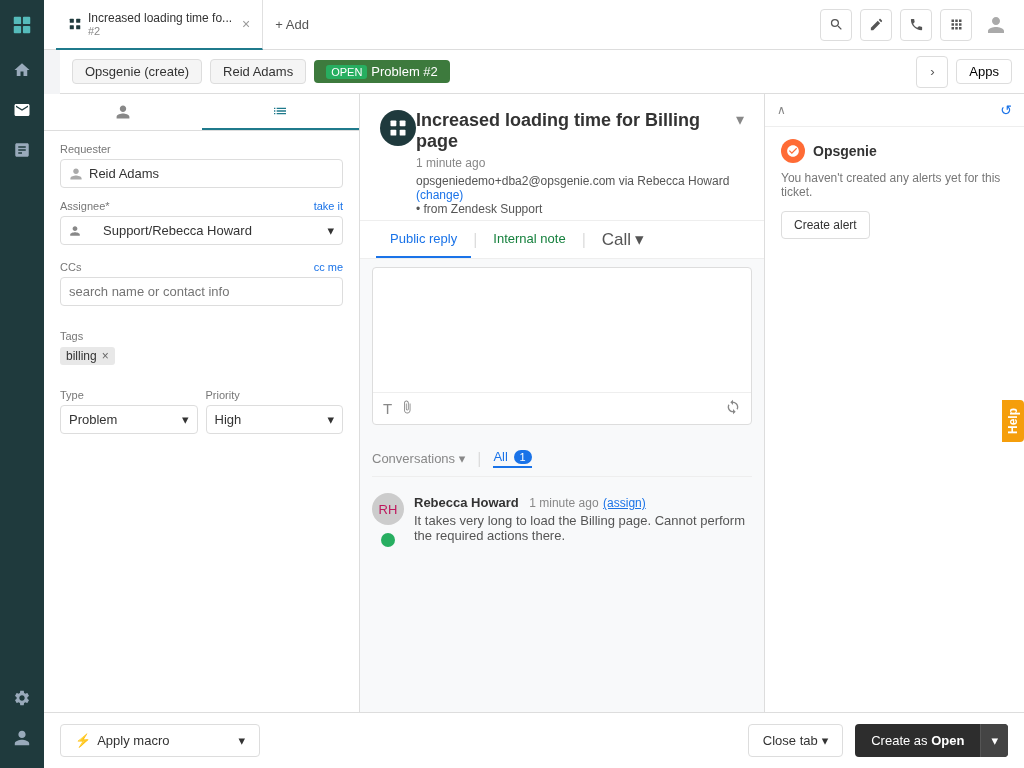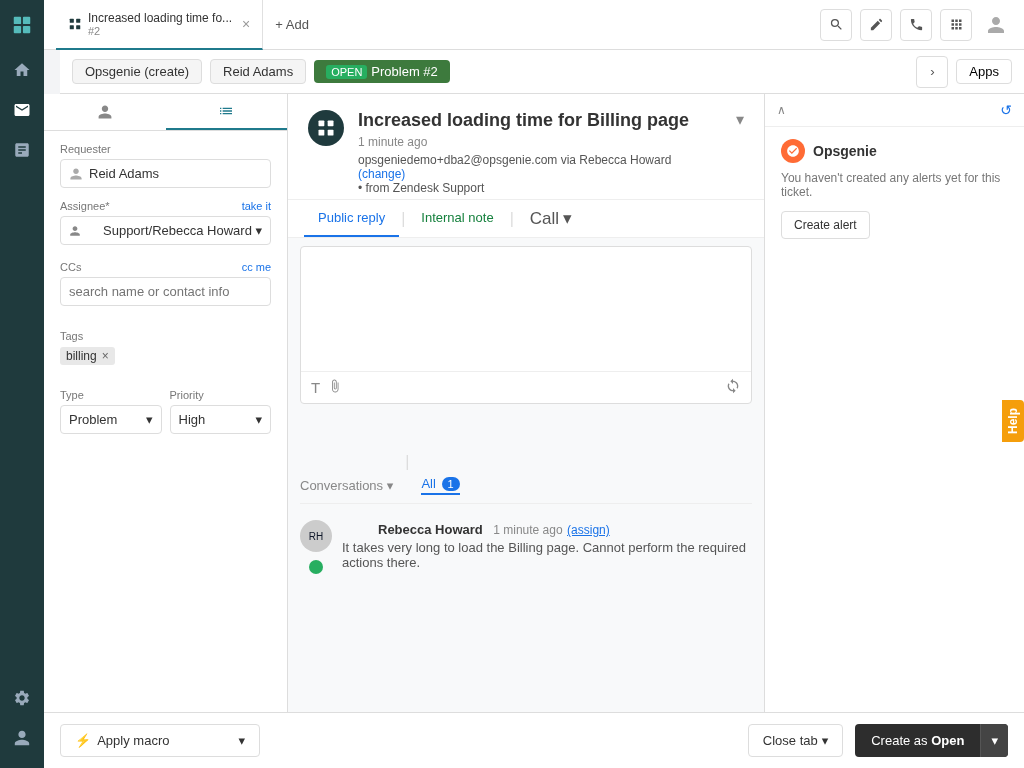--- a/index.html
+++ b/index.html
@@ -57,21 +57,21 @@
     .apps-btn { padding: 4px 12px; border: 1px solid #ddd; border-radius: 4px; font-size: 13px; cursor: pointer; background: #fff; }
 
     
     .main {
       position: absolute; left: 44px; top: 94px; right: 0; bottom: 0;
       display: flex;
     }
 
     
     .left-panel {
-      width: 244px; background: #fff; border-right: 1px solid #ddd;
+      width: 316px; background: #fff; border-right: 1px solid #ddd;
       padding: 0; overflow-y: auto; flex-shrink: 0;
     }
     .panel-tabs { display: flex; border-bottom: 1px solid #ddd; }
     .panel-tab {
       flex: 1; height: 36px; display: flex; align-items: center; justify-content: center;
       cursor: pointer; color: #888; font-size: 16px;
     }
     .panel-tab.active { border-bottom: 2px solid #1f7a8c; color: #1f7a8c; }
     .left-section { padding: 12px 16px; }
     .field-label { font-size: 11px; color: #777; margin-bottom: 4px; }
@@ -102,21 +102,21 @@
     }
     .tag-chip-x { cursor: pointer; color: #666; margin-left: 2px; }
     .type-priority-row { display: flex; gap: 8px; margin-bottom: 12px; }
     .type-col, .priority-col { flex: 1; }
 
     
     .center-panel {
       flex: 1; display: flex; flex-direction: column; background: #f8f9fa; overflow: hidden;
     }
     .ticket-header { background: #fff; padding: 16px 20px 0; border-bottom: 1px solid #eee; }
-    .ticket-title-row { display: flex; align-items: flex-start; gap: 14px; margin-bottom: 4px; }
+    .ticket-title-row { display: flex; align-items: flex-start; gap: 0; margin-bottom: 4px; }
     .ticket-avatar { width: 36px; height: 36px; border-radius: 50%; background: #1f3a3d; display: flex; align-items: center; justify-content: center; flex-shrink: 0; }
     .ticket-info { flex: 1; }
     .ticket-title { font-size: 18px; font-weight: 600; color: #333; margin-bottom: 4px; }
     .ticket-time { font-size: 12px; color: #888; margin-bottom: 4px; }
     .ticket-meta { font-size: 12px; color: #555; }
     .ticket-meta a { color: #1a73e8; text-decoration: none; }
     .expand-btn { color: #888; cursor: pointer; font-size: 16px; }
 
     
     .reply-tabs { background: #fff; display: flex; align-items: center; padding: 0 16px; border-bottom: 1px solid #eee; gap: 0; }
@@ -128,28 +128,28 @@
     
     .reply-area { background: #fff; margin: 8px 12px; border: 1px solid #ddd; border-radius: 4px; flex-shrink: 0; }
     .reply-textarea { width: 100%; min-height: 120px; border: none; padding: 10px 12px; font-size: 13px; resize: none; outline: none; color: #333; background: transparent; }
     .reply-toolbar { display: flex; align-items: center; padding: 6px 10px; border-top: 1px solid #eee; gap: 8px; }
     .reply-tool { color: #888; cursor: pointer; font-size: 15px; }
     .reply-tool-right { margin-left: auto; }
 
     
     .conversations-section { flex: 1; overflow-y: auto; padding: 8px 12px; }
     .conv-tabs { display: flex; align-items: center; gap: 12px; padding: 8px 0; border-bottom: 1px solid #eee; margin-bottom: 8px; }
-    .conv-tab { font-size: 13px; color: #888; cursor: pointer; margin-top: 48px; }
+    .conv-tab { font-size: 13px; color: #888; cursor: pointer; }
     .conv-tab.active { color: #1a73e8; border-bottom: 2px solid #1a73e8; padding-bottom: 2px; }
     .conv-badge { background: #1a73e8; color: #fff; border-radius: 10px; padding: 1px 6px; font-size: 11px; margin-left: 2px; }
     .conv-divider { color: #ddd; }
     .comment-row { display: flex; gap: 10px; padding: 8px 0; }
-    .comment-avatar { width: 32px; height: 32px; border-radius: 50%; background: #ccc; flex-shrink: 0; display: flex; align-items: center; justify-content: center; font-size: 10px; color: #0f172a; }
+    .comment-avatar { width: 32px; height: 32px; border-radius: 50%; background: #ccc; flex-shrink: 0; display: flex; align-items: center; justify-content: center; font-size: 13px; color: #be185d; }
     .comment-content { flex: 1; }
-    .comment-author { font-size: 13px; font-weight: 600; color: #333; display: inline; margin-left: 36px; }
+    .comment-author { font-size: 13px; font-weight: 600; color: #333; display: inline; }
     .comment-time { font-size: 12px; color: #888; margin-left: 6px; }
     .comment-assign { font-size: 12px; color: #1a73e8; cursor: pointer; }
     .comment-text { font-size: 13px; color: #555; margin-top: 2px; }
     .comment-status { width: 14px; height: 14px; border-radius: 50%; background: #27ae60; display: flex; align-items: center; justify-content: center; margin-top: 4px; }
 
     
     .bottom-bar {
       position: absolute; left: 44px; bottom: 0; right: 0; height: 56px;
       background: #fff; border-top: 1px solid #ddd;
       display: flex; align-items: center; padding: 0 16px; gap: 12px;

